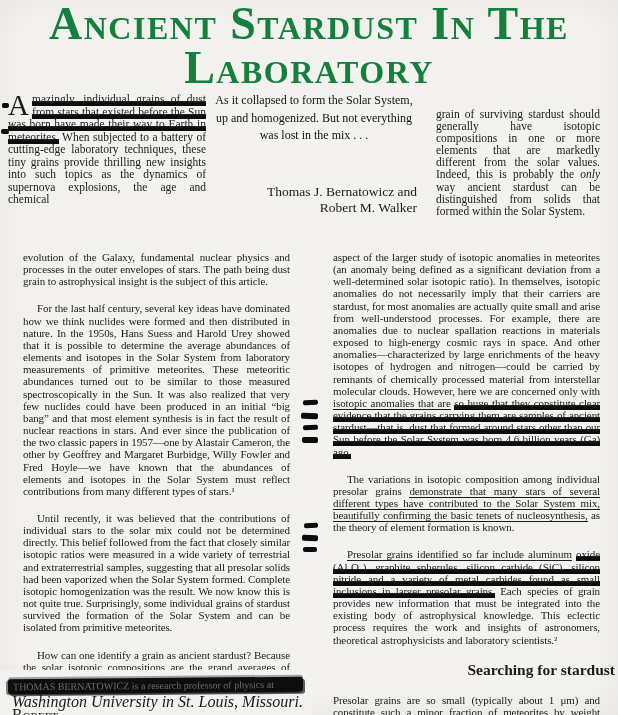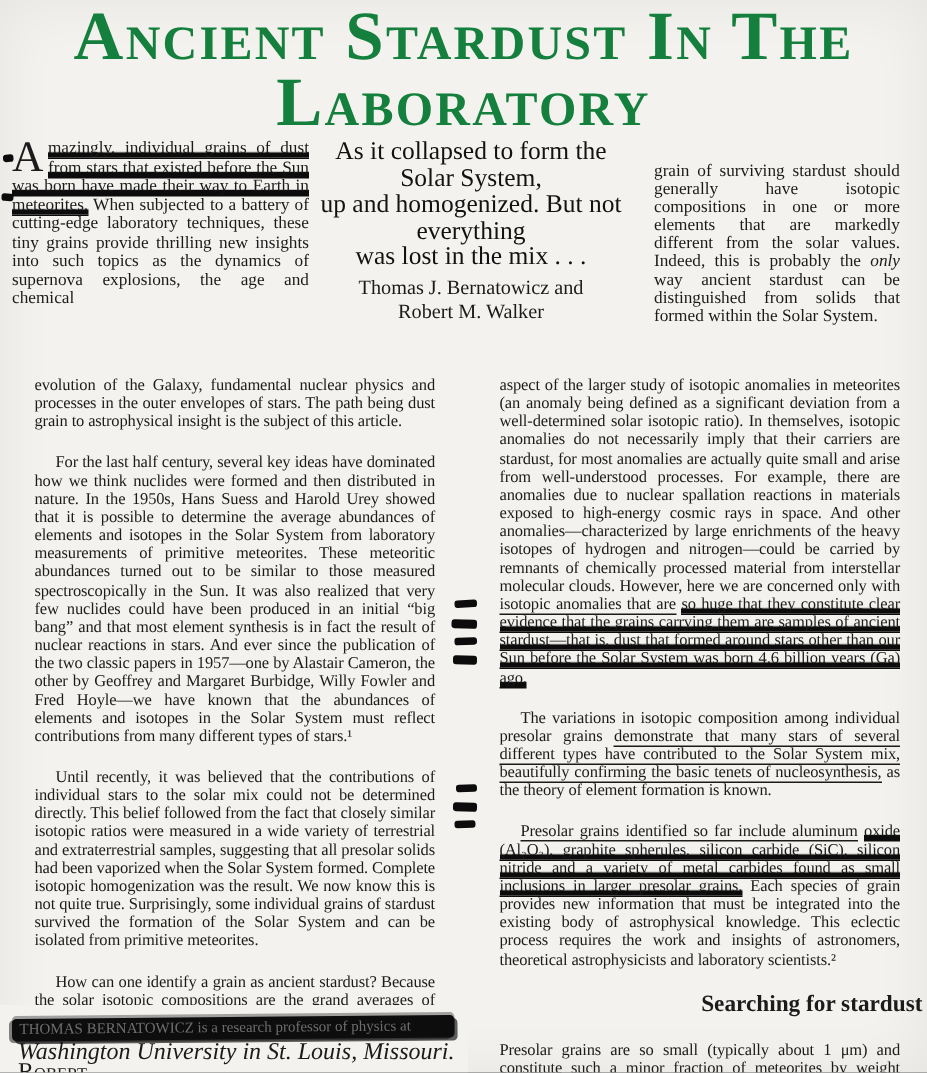--- a/index.html
+++ b/index.html
@@ -8,22 +8,22 @@
         color:var(--ink);font-family:"Liberation Serif","DejaVu Serif",serif;
         box-shadow:inset 0 0 40px rgba(0,0,0,0.06);}
   .title{position:absolute;top:2px;left:0;right:0;text-align:center;
          font-variant-caps:small-caps;font-weight:700;font-size:46px;line-height:44px;
          letter-spacing:1.5px;color:#15803d;}
   .col{position:absolute;text-align:justify;}
   .intro{left:8px;top:93px;width:198px;height:147px;overflow:hidden;
          font-size:11.5px;line-height:12.55px;}
   .dropcap{float:left;font-size:29px;line-height:23px;padding:1px 3px 0 0;}
   .deck{position:absolute;left:211px;top:92px;width:206px;text-align:center;
-        font-size:17px;line-height:17.6px;color:#121212;}
-  .authors{position:absolute;left:211px;top:184px;width:206px;text-align:center;
+        font-size:12px;line-height:17.6px;color:#121212;}
+  .authors{position:absolute;left:211px;top:184px;width:206px;text-align:right;
            font-size:13.5px;line-height:16px;}
   .right-top{left:421px;top:93px;width:194px;height:147px;overflow:hidden;
              font-size:11.5px;line-height:12.1px;}
   .left-main{left:8px;top:236px;width:297px;font-size:11px;line-height:12.15px;
              letter-spacing:-0.1px;}
   .right-main{left:318px;top:236px;width:297px;font-size:11px;line-height:12.15px;
               letter-spacing:-0.1px;}
   .para{margin:15px;}
   .para.indent{text-indent:14px;}
   .subhead{margin:6px 0 2px 0;font-size:15.5px;line-height:18px;font-weight:700;

